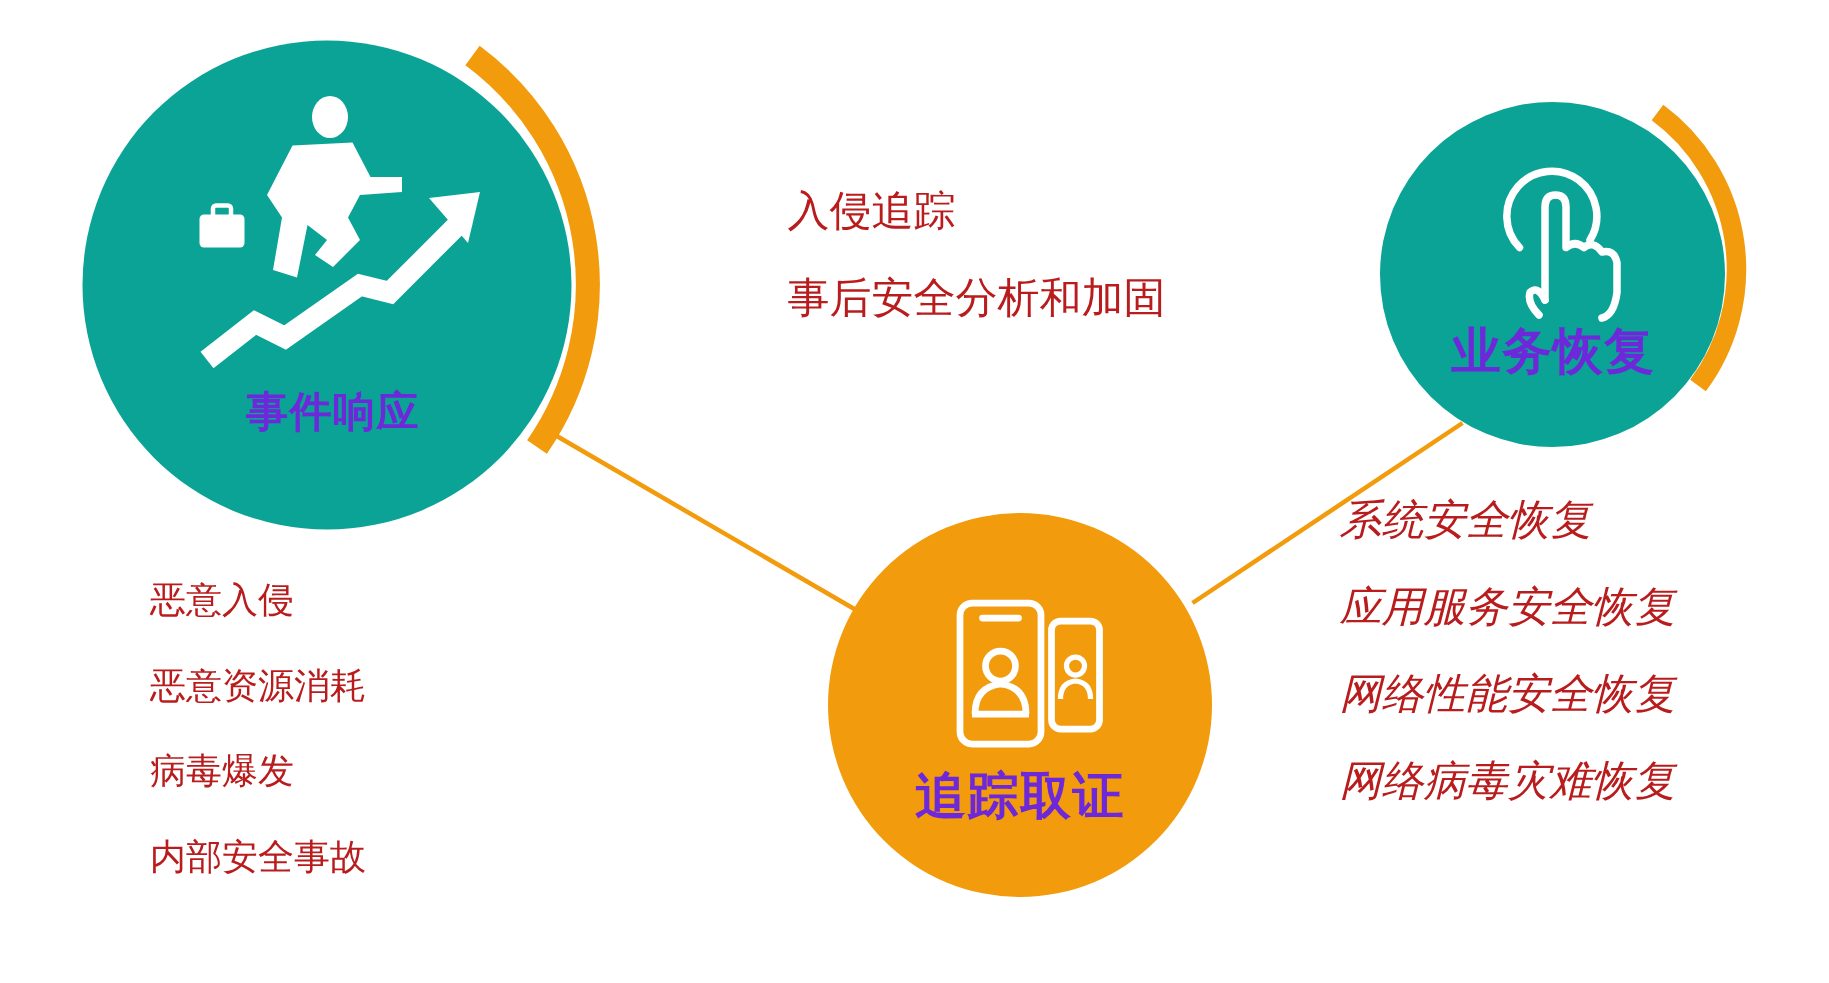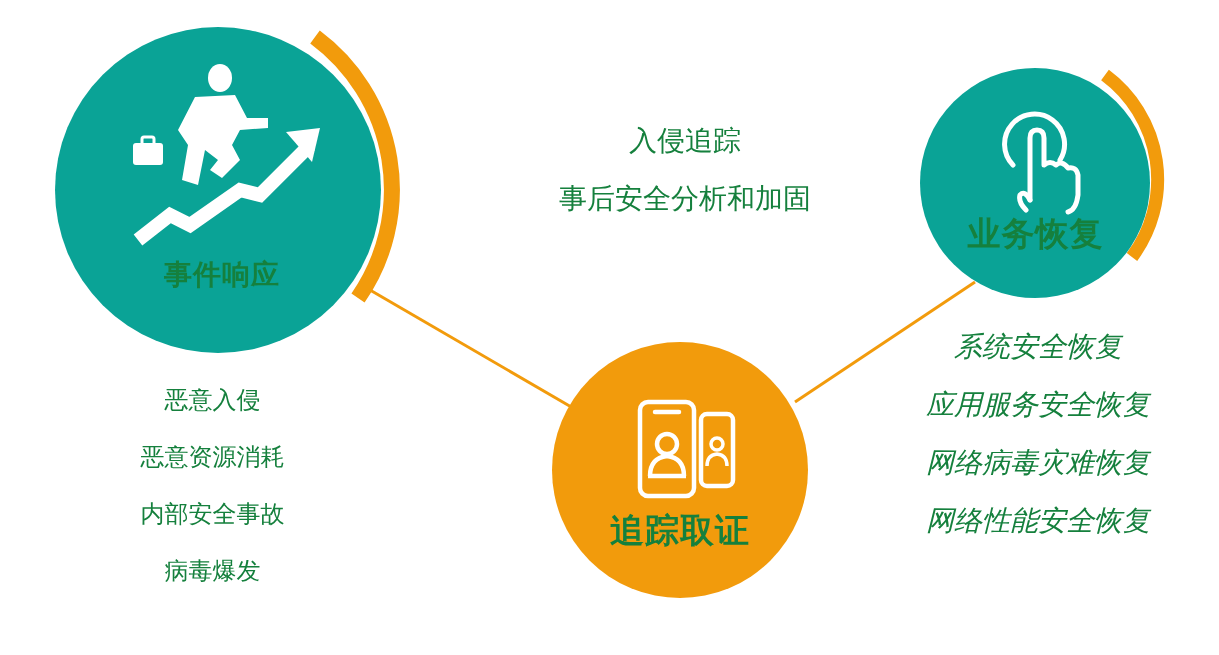--- a/index.html
+++ b/index.html
@@ -1,20 +1,20 @@
 <!DOCTYPE html>
 <html><head>
 <meta charset="utf-8">
 <style>
   html, body { margin:0; padding:0; }
   body { width:1219px; height:655px; background:#ffffff; position:relative; overflow:hidden;
          font-family:"DejaVu Sans","Liberation Sans",sans-serif; }
   .layer { position:absolute; left:0; top:0; }
-  .circle-label { position:absolute; color:#15803d; font-weight:bold; text-align:center; white-space:nowrap; letter-spacing:1px; }
-  .text-list { position:absolute; text-align:center; color:#15803d; }
+  .circle-label { position:absolute; color:#6d28d9; font-weight:bold; text-align:center; white-space:nowrap; letter-spacing:1px; }
+  .text-list { position:absolute; color:#b91c1c; }
   .text-list div { white-space:nowrap; }
 </style>
 </head>
 <body>
 
 <svg class="layer" width="1219" height="655" viewBox="0 0 1219 655">
 
   <line x1="370" y1="290" x2="573" y2="408" stroke="#f29b0c" stroke-width="3"></line>
   <line x1="795" y1="402" x2="975" y2="282" stroke="#f29b0c" stroke-width="3"></line>
 
@@ -63,27 +63,27 @@
   </g>
 </svg>
 
 <div class="circle-label" style="left:122px; top:256px; width:200px; font-size:28px;">事件响应</div>
 <div class="circle-label" style="left:948px; top:212px; width:175px; font-size:33px;">业务恢复</div>
 <div class="circle-label" style="left:585px; top:508px; width:190px; font-size:34px;font-family:Liberation Serif, serif;">追踪取证</div>
 
 <div class="text-list" style="left:100px; top:372px; width:225px; font-size:24px; line-height:57px;">
   <div>恶意入侵</div>
   <div>恶意资源消耗</div>
+  <div>病毒爆发</div>
   <div>内部安全事故</div>
-  <div>病毒爆发</div>
 </div>
 
 <div class="text-list" style="left:525px; top:112px; width:320px; font-size:28px; line-height:58px;">
   <div>入侵追踪</div>
   <div>事后安全分析和加固</div>
 </div>
 
 <div class="text-list" style="left:893px; top:318px; width:290px; font-size:28px; line-height:58px;font-style:italic;">
   <div>系统安全恢复</div>
   <div>应用服务安全恢复</div>
+  <div>网络性能安全恢复</div>
   <div>网络病毒灾难恢复</div>
-  <div>网络性能安全恢复</div>
 </div>
 
 </body></html>

